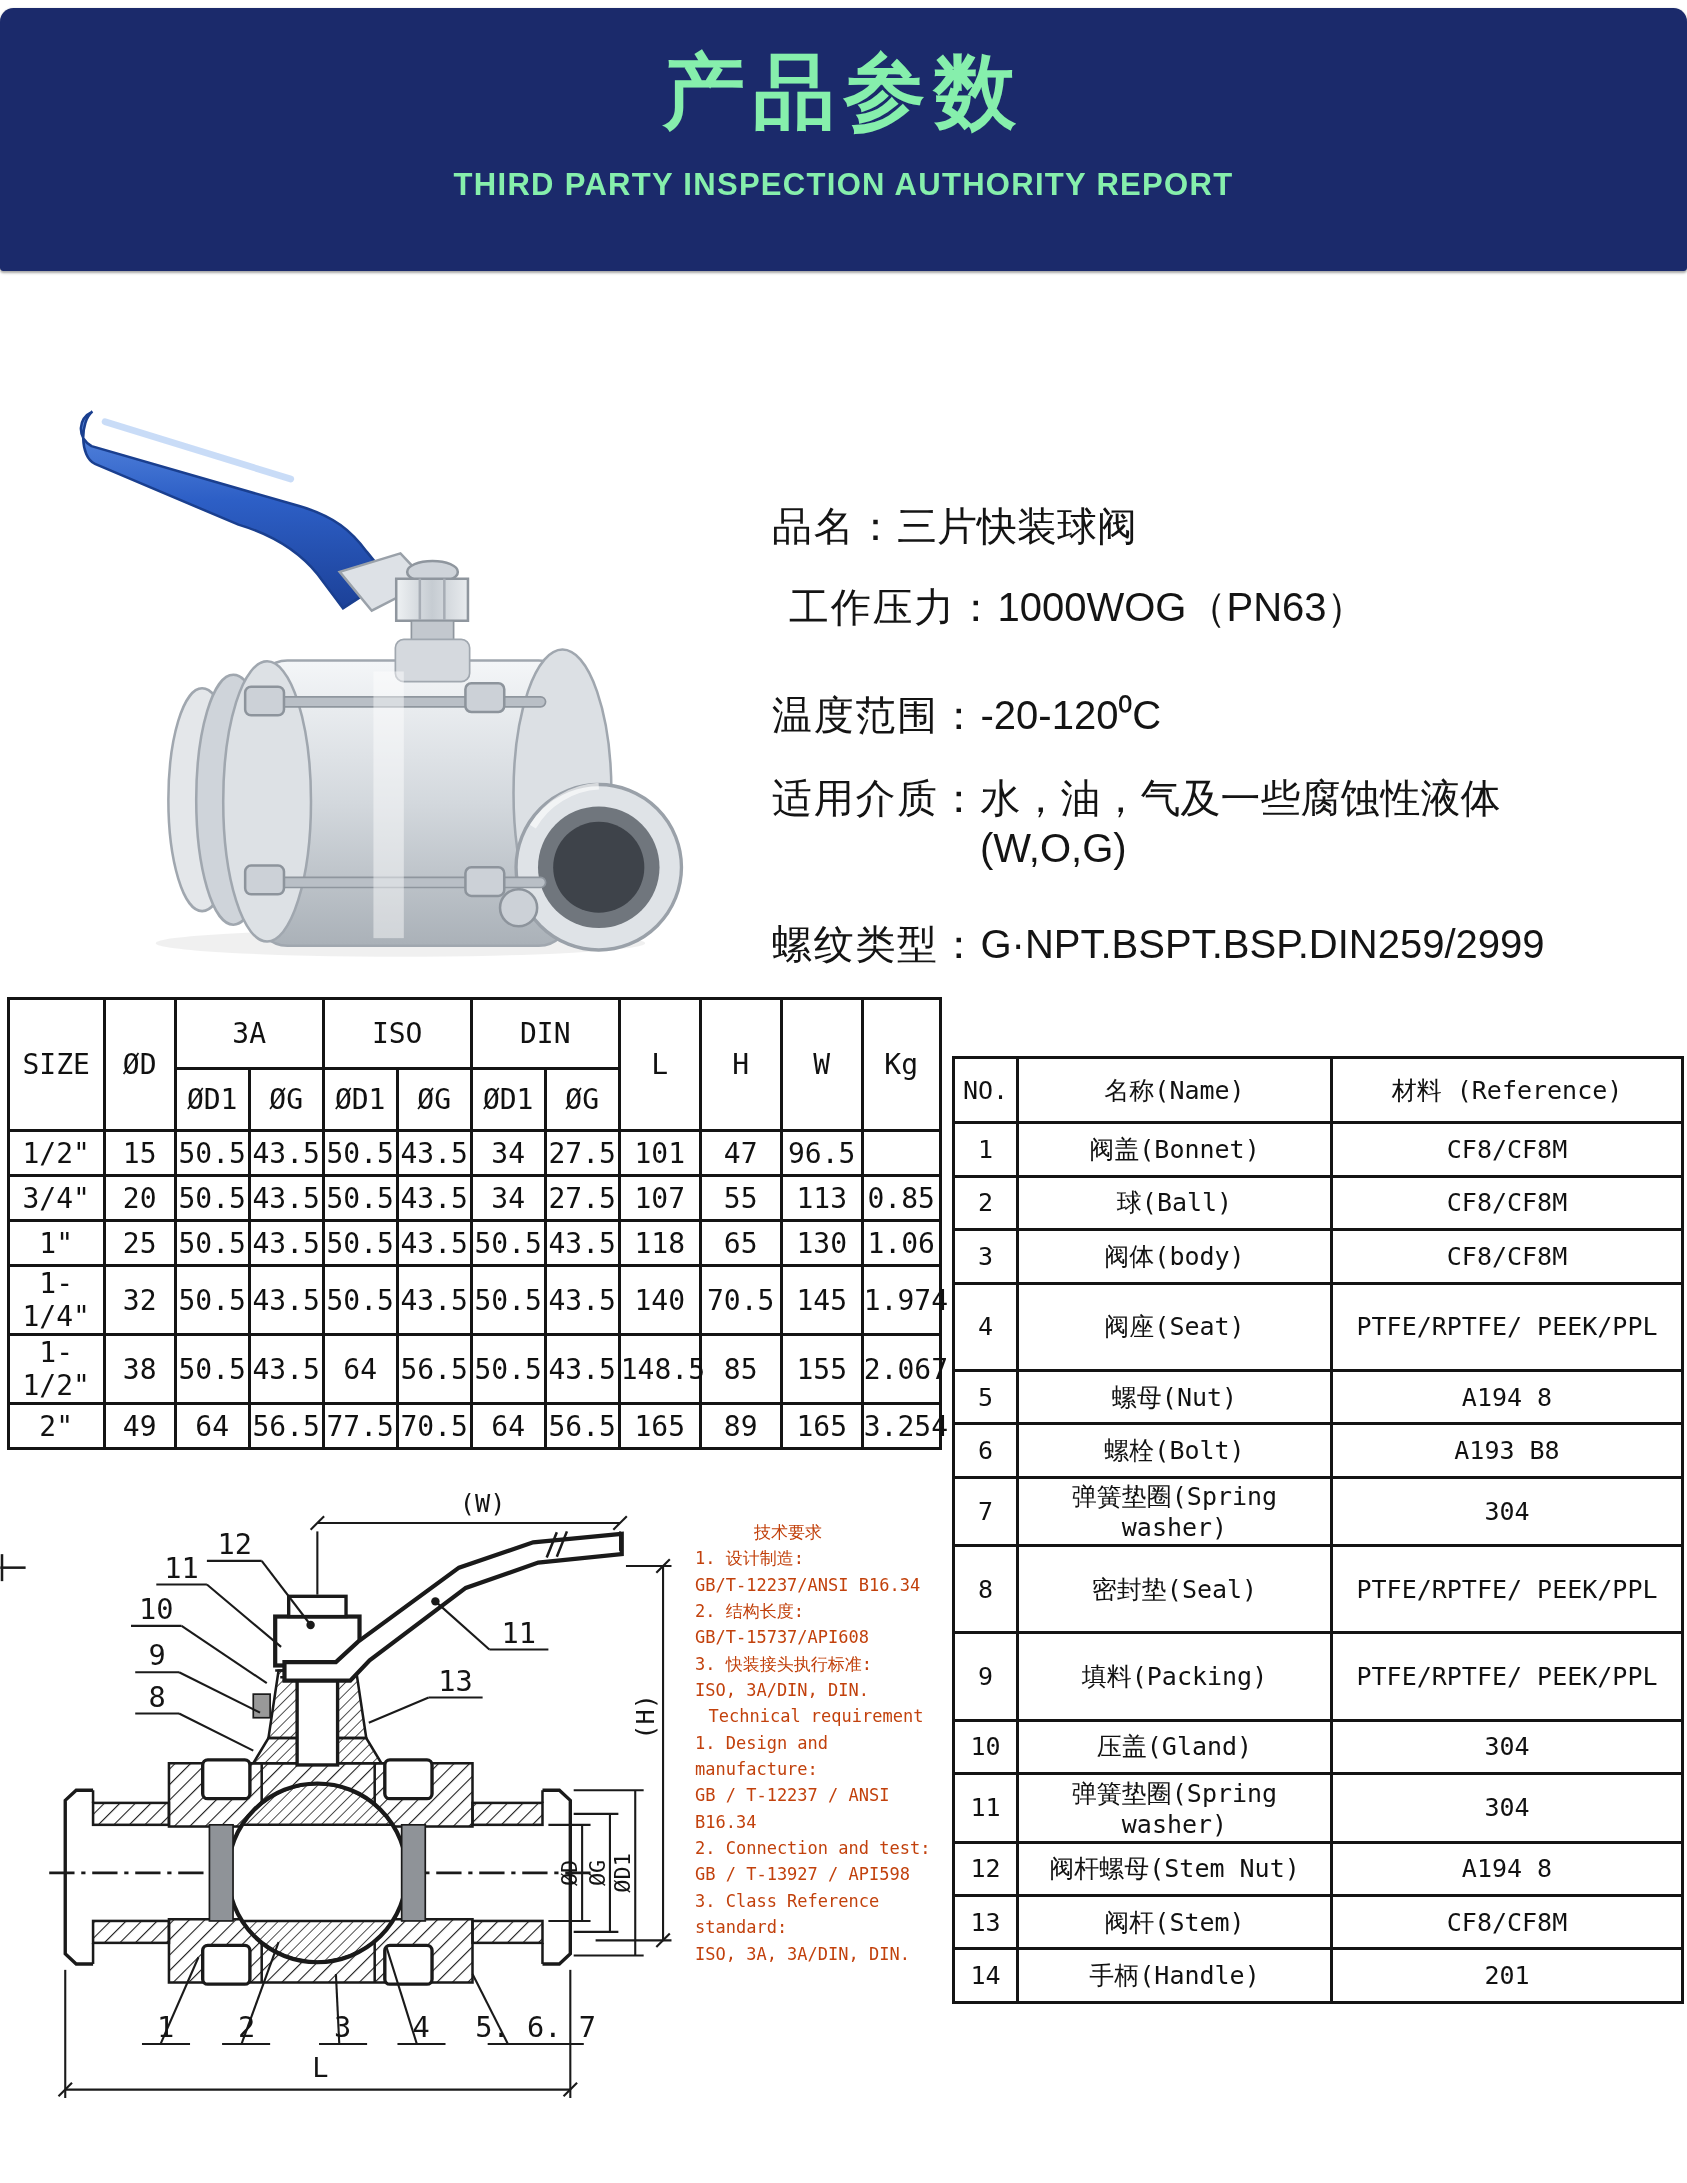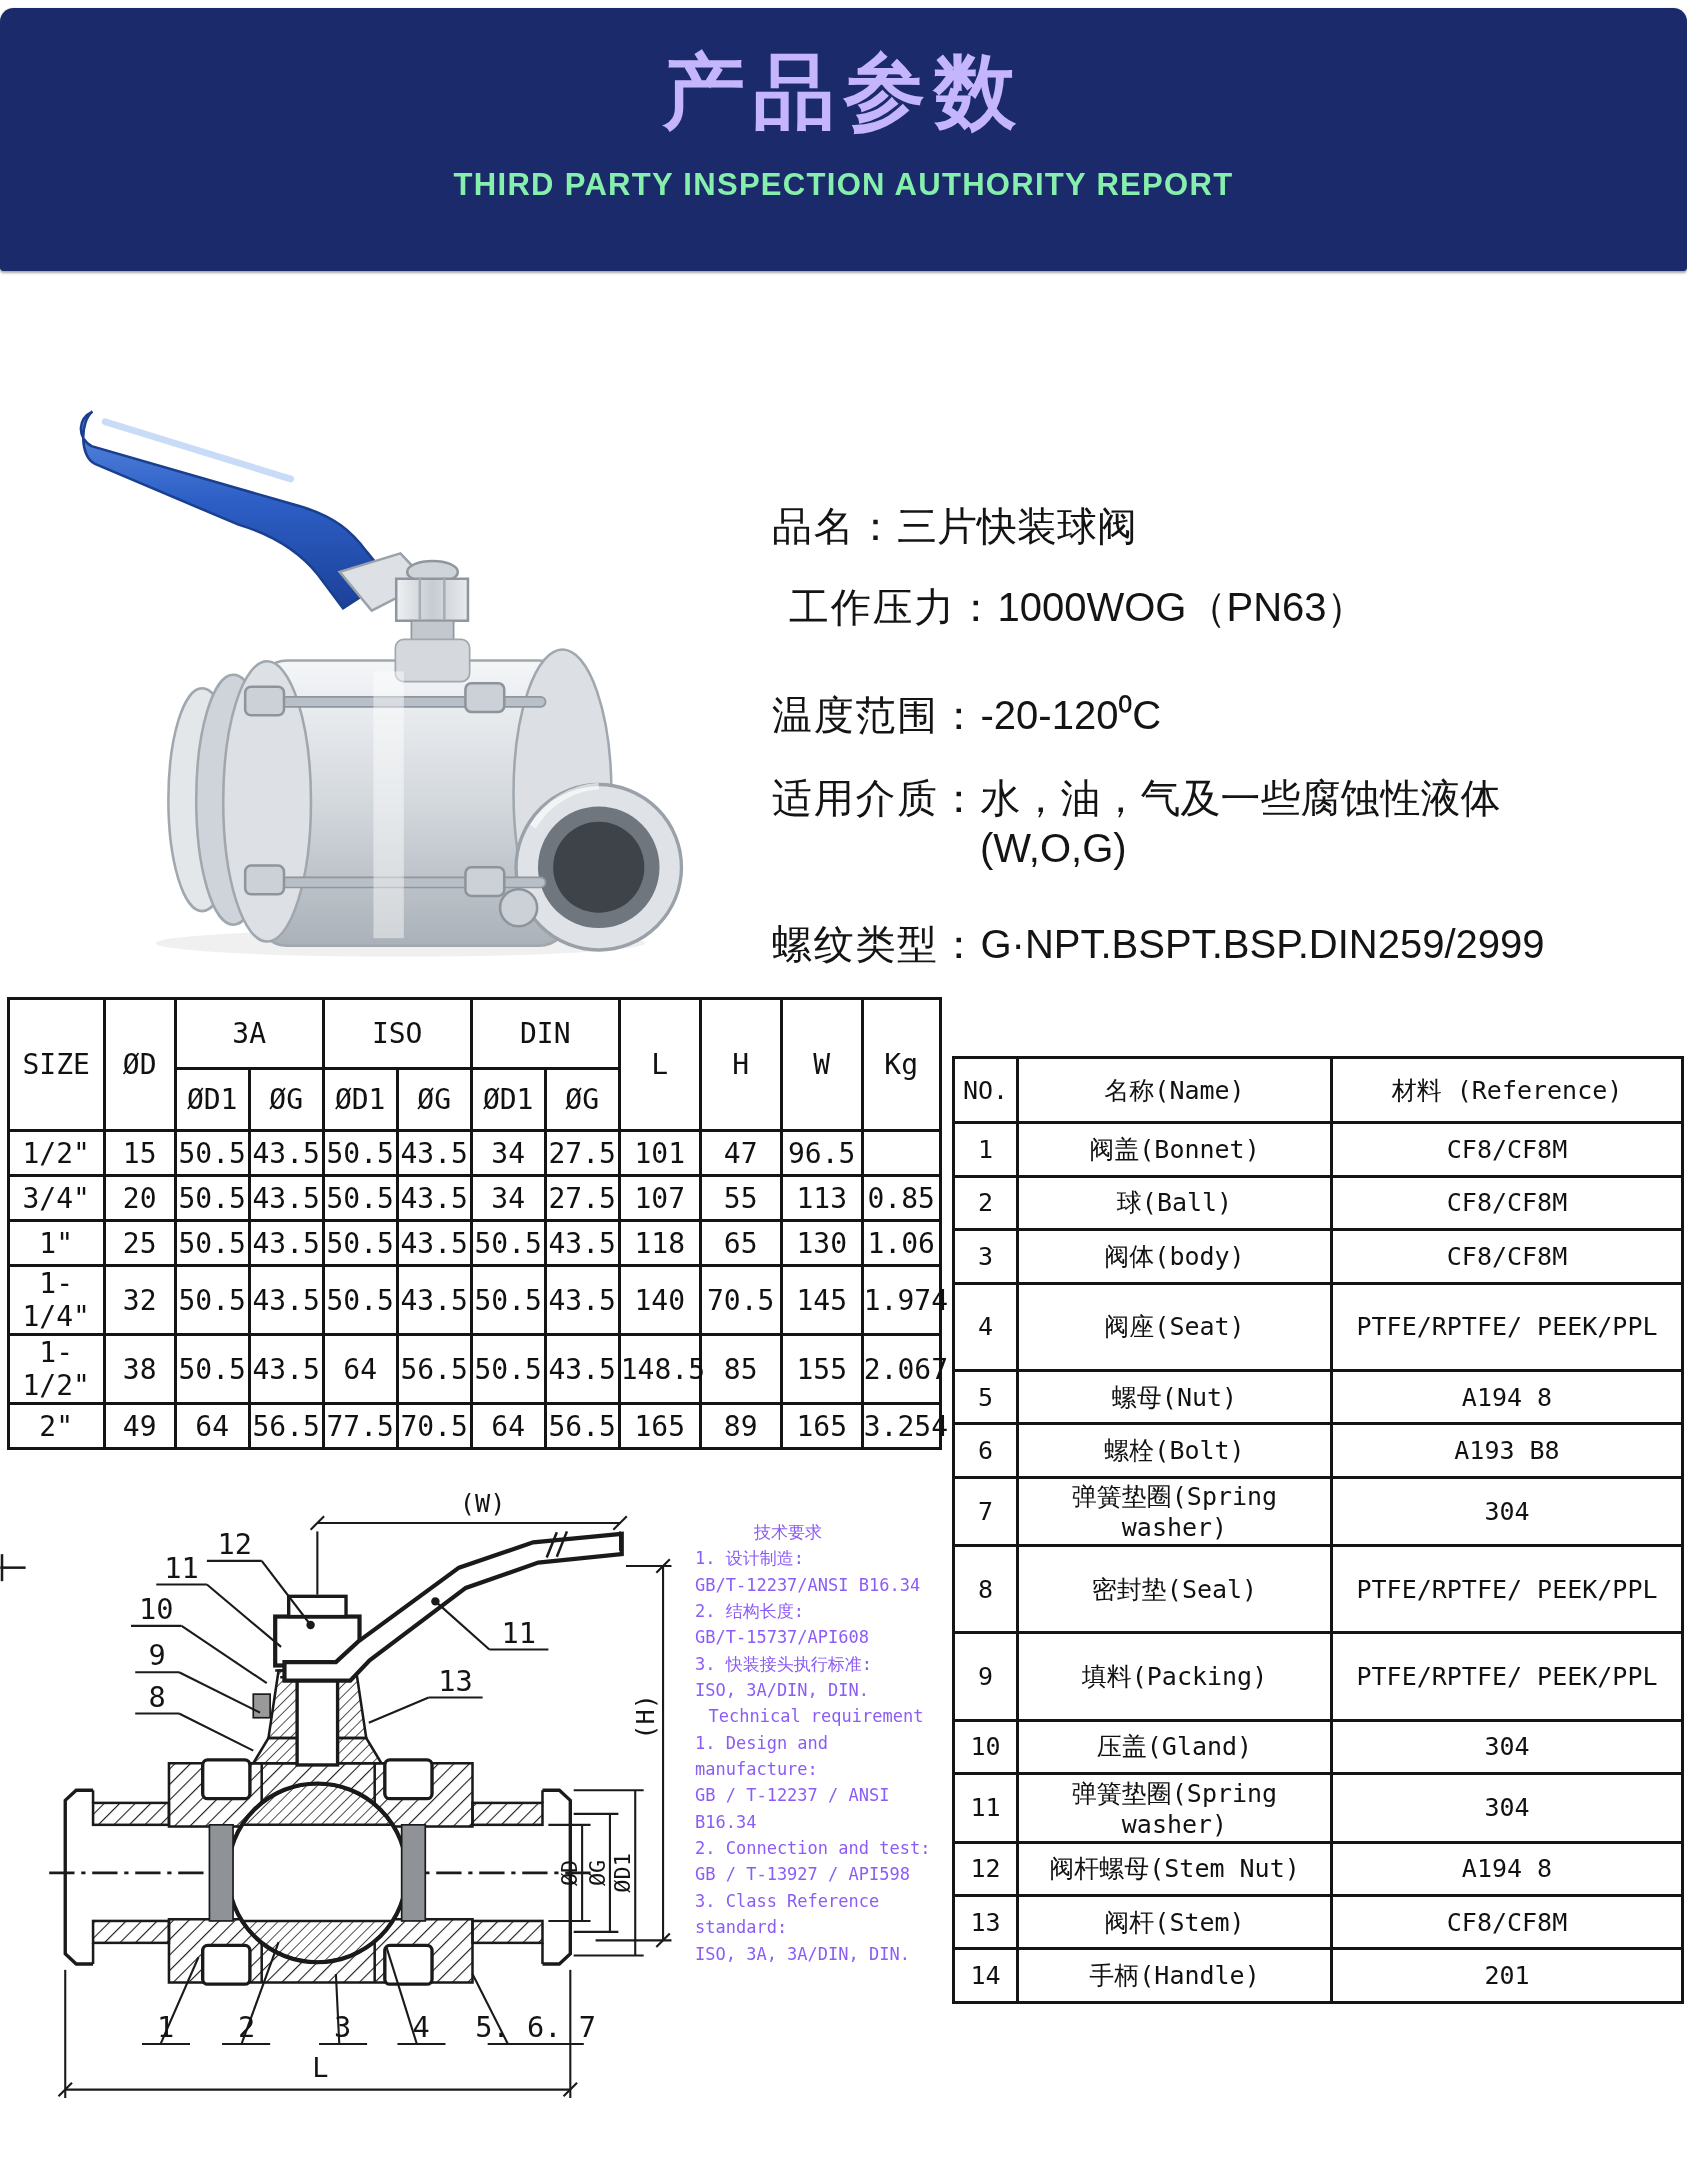--- a/index.html
+++ b/index.html
@@ -1,21 +1,21 @@
 <!DOCTYPE html>
 <html style="font-size:13.5px"><head>
 <meta charset="utf-8">
 <style>
   html,body{margin:0;padding:0;background:#e8e8e8;}
   .page{position:relative;width:1687px;height:2183px;background:#ffffff;overflow:hidden;
         font-family:"Liberation Sans",sans-serif;color:#111;}
   
   .hdr{position:absolute;left:0;top:8.4px;width:1687px;height:263px;background:#1b2a6b;
        border-radius:13.5px 13.5px 3.4px 3.4px;text-align:center;box-shadow:0 1.7px 2.5px rgba(0,0,0,.35);}
-  .hdr-title{margin-top:30px;font-size:82px;font-weight:bold;color:#c4b5fd;letter-spacing:8.4px;}
+  .hdr-title{margin-top:30px;font-size:82px;font-weight:bold;color:#86efac;letter-spacing:8.4px;}
   .hdr-sub{margin-top:18.6px;font-size:31px;font-weight:bold;color:#86efac;letter-spacing:1.3px;}
   
   .info{position:absolute;left:772px;top:499px;width:920px;font-size:40px;color:#141414;}
   .info-row{position:absolute;left:0;white-space:nowrap;}
   .info-label{letter-spacing:1.7px;}
   .r0{top:0px;} .r1{top:81px;margin-left:17px;} .r2{top:187px;} .r3{top:272px;} .r3b{top:327px;left:208px;} .r4{top:418px;}
   
   table{border-collapse:collapse;table-layout:fixed;
         font-family:"DejaVu Sans Mono","Liberation Sans",sans-serif;}
   .size-table{position:absolute;left:6.7px;top:997px;width:933px;}
@@ -29,21 +29,21 @@
         font-weight:normal;font-size:25px;padding:1.7px 3.4px;}
   .mat-table thead th{height:59px;}
   .mat-table tbody td{height:47px;}
   .mat-table tbody tr:nth-child(4) td,
   .mat-table tbody tr:nth-child(8) td,
   .mat-table tbody tr:nth-child(9) td{height:81px;}
   
   .draw{position:absolute;left:0px;top:1426px;width:945px;height:742px;}
   .notes{position:absolute;left:695px;top:1519px;width:253px;
          font-family:"DejaVu Sans Mono","Liberation Sans",sans-serif;
-         font-size:17px;line-height:1.55;color:#8b5cf6;}
+         font-size:17px;line-height:1.55;color:#c2410c;}
   .notes div:nth-child(1){padding-left:59px;}
   .notes div:nth-child(8){padding-left:13.5px;}
   
   .photo{position:absolute;left:46px;top:359px;width:692px;height:603px;}
   svg text{font-family:"DejaVu Sans Mono","Liberation Sans",sans-serif;fill:#141414;}
 </style>
 </head>
 <body>
 
 <div class="page">

